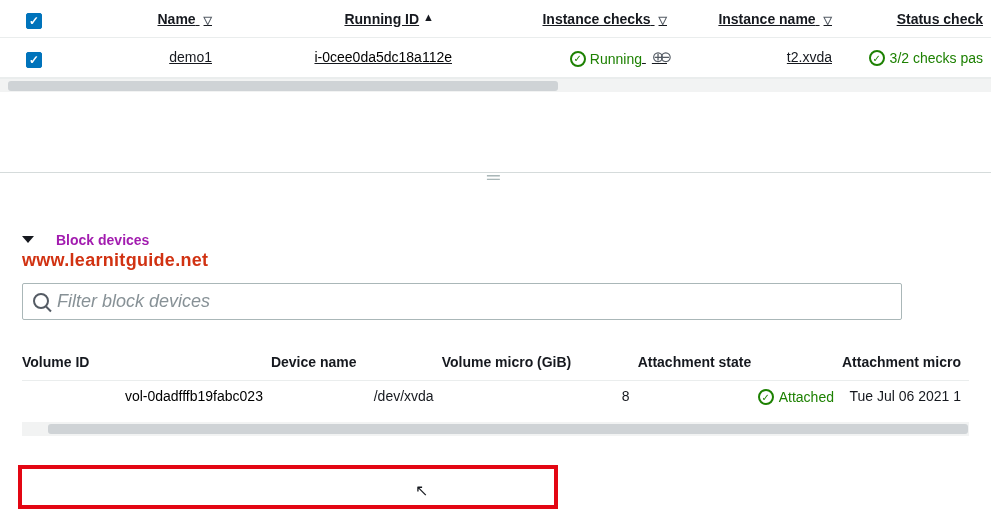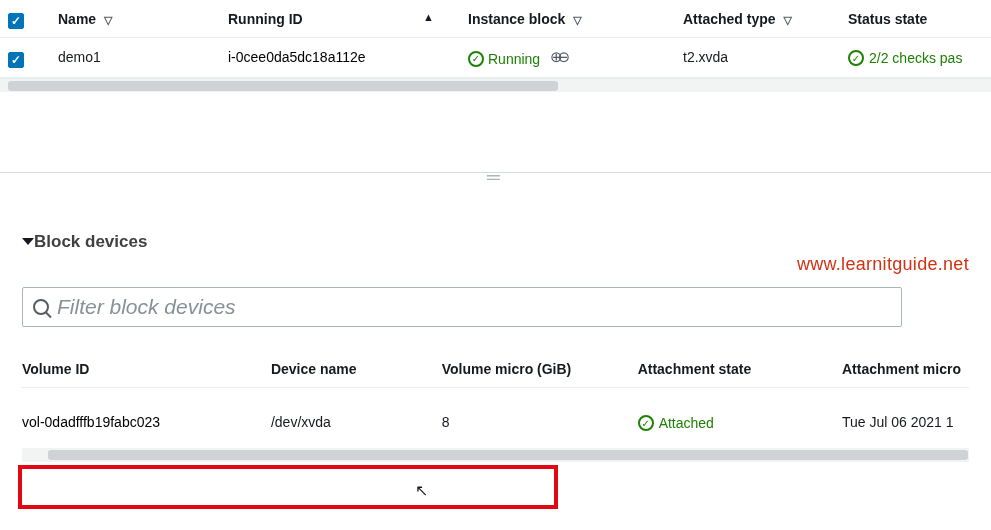--- a/index.html
+++ b/index.html
@@ -10,25 +10,26 @@
     background: #fff;
     width: 991px;
     height: 530px;
     overflow: hidden;
     position: relative;
   }
 
   
   .instances-table { width: 100%; border-collapse: collapse; table-layout: fixed; }
   .instances-table th, .instances-table td {
-    text-align: left;
+    text-align: right;
     padding: 10px 8px;
     border-bottom: 1px solid #eaeded;
     white-space: nowrap;
     overflow: hidden;
+    text-decoration: underline;
   }
   .instances-table th { font-weight: 700; color: #16191f; font-size: 14px; }
   .checkbox-cell { width: 50px; text-align: center; }
   .chk {
     width: 16px; height: 16px; border: 1px solid #0073bb;
     background: #0073bb; display: inline-flex; align-items: center;
     justify-content: center; color: #fff; font-size: 12px; line-height: 1;
     border-radius: 2px; position: relative; top: 2px;
   }
   .chk::after { content: "✓"; font-weight: bold; }
@@ -70,64 +71,64 @@
     font-size: 18px;
     color: #aab7b8;
   }
 
   
   .panel {
     padding: 18px 22px 0 22px;
     margin-top: 28px;
   }
   .section-header {
-    font-weight: 700; font-size: 17px; color: #404040;
-    display: flex; align-items: center; gap: 0;
+    font-weight: 700; font-size: 14px; color: #a21caf;
+    display: flex; align-items: center; gap: 22px;
     margin-bottom: 2px;
     cursor: pointer;
   }
   .caret-down {
     display: inline-block; width: 0; height: 0;
     border-left: 6px solid transparent; border-right: 6px solid transparent;
     border-top: 7px solid #16191f;
   }
   .watermark {
-    color: #d13212; font-size: 18px; font-weight: 400;
-    margin: 2px 0 12px 0; letter-spacing: 0.3px; text-align: right;
+    color: #d13212; font-size: 18px; font-weight: 700;
+    margin: 2px 0 12px 0; letter-spacing: 0.3px;
   }
   .filter-box {
     border: 1px solid #aab7b8; border-radius: 2px;
     display: flex; align-items: center; gap: 8px;
     padding: 7px 10px; width: 880px; color: #879196;
     font-style: italic; font-size: 15px;
   }
   .filter-input {
     border: none; outline: none; width: 100%; font-style: italic;
-    font-size: 21px; color: #16191f; background: transparent;
+    font-size: 18px; color: #16191f; background: transparent;
   }
   .filter-input::placeholder { color: #879196; font-style: italic; }
   .mag {
     width: 16px; height: 16px; border: 2px solid #545b64; border-radius: 50%;
     position: relative; flex-shrink: 0;
   }
   .mag::after {
     content: ""; position: absolute; width: 7px; height: 2px;
     background: #545b64; bottom: -3px; right: -5px; transform: rotate(45deg);
   }
 
   
   .bd-table { width: 100%; border-collapse: collapse; margin-top: 24px; }
   .bd-table th {
     text-align: left; font-weight: 700; color: #16191f; font-size: 14px;
     padding: 10px 8px 10px 0; border-bottom: 1px solid #eaeded;
     white-space: nowrap;
     margin-left: 23px;
   }
   .bd-table td {
-    padding: 26px 8px 13px 0; font-size: 14px; white-space: nowrap;
+    padding: 7px 8px 13px 0; font-size: 14px; white-space: nowrap; text-align: right;
   }
   .status-attached { color: #1d8102; display: inline-flex; align-items: center; gap: 5px; }
   .hscroll-bottom {
     height: 14px; background: #f2f3f3; position: relative; margin-top: 4px;
   }
   .hscroll-bottom .hscroll-thumb { width: 920px; left: 26px; }
 
   
   .red-box {
     position: absolute;
@@ -171,29 +172,29 @@
       <th class="checkbox-cell"><span class="chk"></span></th>
       <th>
         <span>Name</span>
         <span class="sort-icon">▽</span>
       </th>
       <th>
         <span>Running ID</span>
         <span class="sort-icon asc" style="float:right;margin-right:18px;">▲</span>
       </th>
       <th>
-        <span>Instance block</span>
+        <span>Instance checks</span>
         <span class="sort-icon">▽</span>
       </th>
       <th>
-        <span>Attached type</span>
+        <span>Instance name</span>
         <span class="sort-icon">▽</span>
       </th>
       <th>
-        <span>Status state</span>
+        <span>Status check</span>
       </th>
     </tr>
   </thead>
   <tbody>
     <tr>
       <td class="checkbox-cell"><span class="chk"></span></td>
       <td>demo1</td>
       <td>
         <a class="link">i-0cee0da5dc18a112e</a>
       </td>
@@ -201,21 +202,21 @@
         <span class="state-running">
           <span class="check-circle">✓</span>
           <span>Running</span>
         </span>
         <span class="zoom-icons">⊕⊖</span>
       </td>
       <td>t2.xvda</td>
       <td>
         <span class="status-attached">
           <span class="check-circle">✓</span>
-          <span>2/2 checks pas</span>
+          <span>3/2 checks pas</span>
         </span>
       </td>
     </tr>
   </tbody>
 </table>
 <div class="hscroll-top">
   <div class="hscroll-thumb"></div>
 </div>
 
 <div class="drag-divider">

